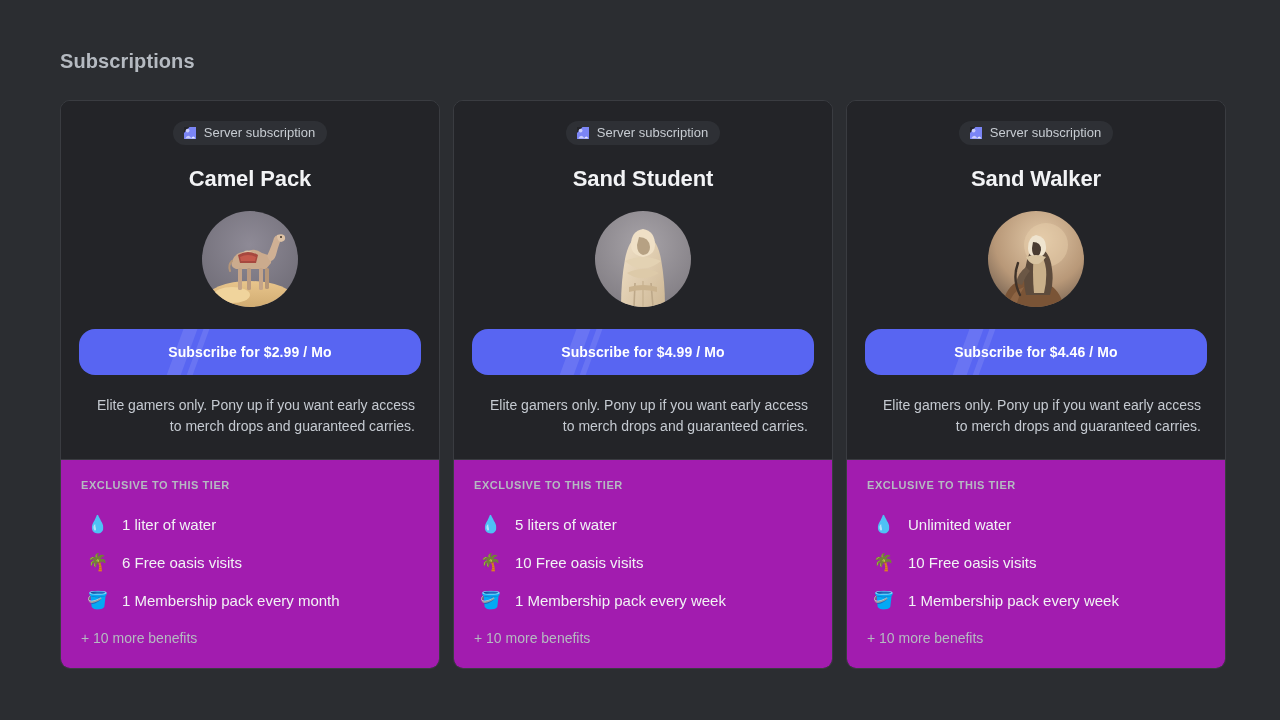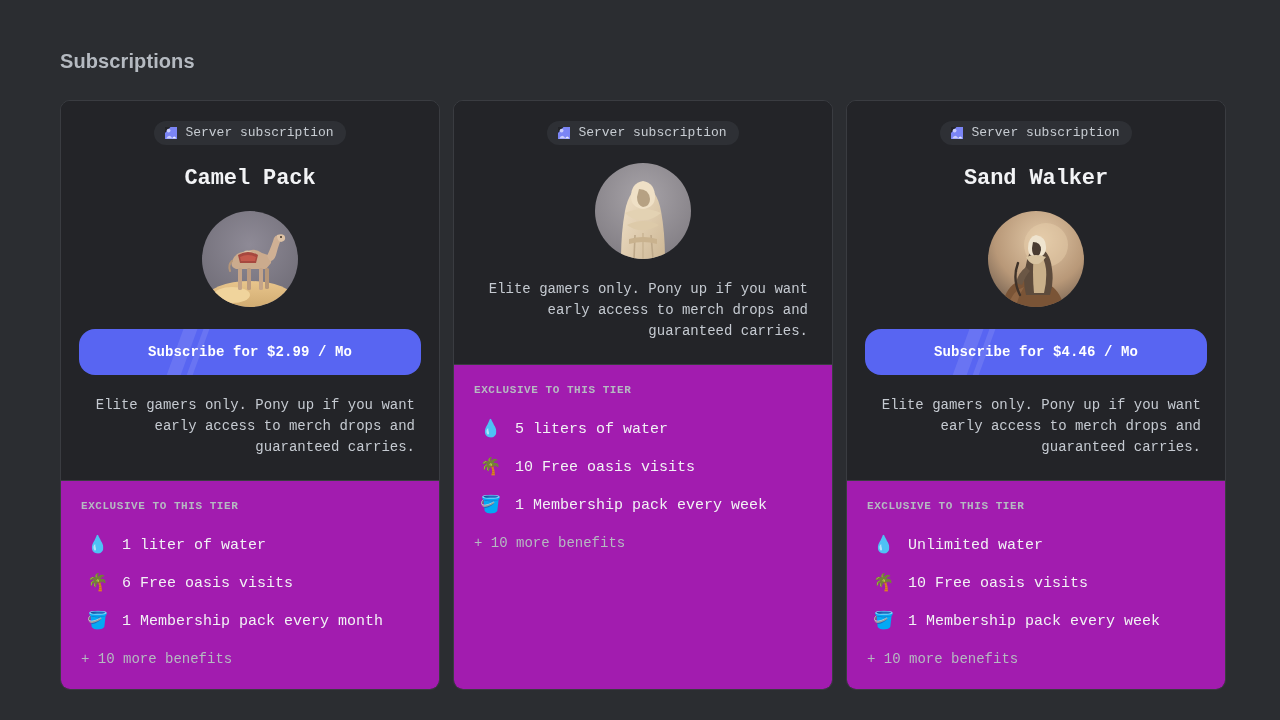--- a/index.html
+++ b/index.html
@@ -34,21 +34,20 @@
     padding-top: 48px;
     padding-bottom: 0;
     line-height: 26px;
   }
 
   
   .cards {
     display: flex;
     gap: 13px;
     margin-top: 26px;
-    font-family: Liberation Mono, monospace;
   }
 
   .card {
     width: 380px;
     background: #232428;
     border: 1px solid #3a3c41;
     border-radius: 10px;
     overflow: hidden;
     display: flex;
     flex-direction: column;
@@ -323,20 +322,21 @@
               <path d="M1 1 L13 1 L13 13 L1 13 Z" fill="#7b85f5"></path>
               <path d="M1 1 L6.5 1 L1 7 Z" fill="#232428"></path>
               <circle cx="4.6" cy="4.6" r="1.9" fill="#c9ccfb"></circle>
               <path d="M2.2 12.4 Q5.2 7.2 8.6 12.4 Z" fill="#c9ccfb"></path>
               <path d="M8.1 12.4 Q10.3 8.6 12.4 12.4 Z" fill="#e3e5fd"></path>
             </svg>
           </span>
           <span class="badge-label">Server subscription</span>
         </div>
 
+        <div class="tier-name">Sand Student</div>
 
         <div class="avatar">
           <svg viewBox="0 0 96 96" xmlns="http://www.w3.org/2000/svg">
             <defs>
               <radialGradient id="sky2" cx="50%" cy="35%" r="75%">
                 <stop offset="0%" stop-color="#a7a3a8"></stop>
                 <stop offset="100%" stop-color="#7e7a80"></stop>
               </radialGradient>
               <linearGradient id="robe2" x1="0" y1="0" x2="1" y2="1">
                 <stop offset="0%" stop-color="#f2e3cb"></stop>
@@ -355,20 +355,23 @@
             <path d="M32 62 Q48 54 64 62 Q54 68 48 67 Q40 68 32 62 Z" fill="#ddcaa9"></path>
 
             <path d="M40 72 L39 96" stroke="#bda889" stroke-width="1.6" fill="none"></path>
             <path d="M56 72 L58 96" stroke="#bda889" stroke-width="1.6" fill="none"></path>
             <path d="M48 70 L48 96" stroke="#c8b392" stroke-width="1.4" fill="none"></path>
 
             <path d="M34 76 Q48 72 62 76 L62 81 Q48 77 34 81 Z" fill="#c9b28e"></path>
           </svg>
         </div>
 
+        <button class="subscribe-btn">
+          <span class="subscribe-label">Subscribe for $4.99 / Mo</span>
+        </button>
 
         <p class="description">Elite gamers only. Pony up if you want early access to merch drops and guaranteed carries.</p>
       </div>
 
       <div class="card-bottom">
         <div class="benefits-title">EXCLUSIVE TO THIS TIER</div>
         <ul class="benefit-list">
           <li class="benefit-item">
             <span class="benefit-emoji">💧</span>
             <span class="benefit-text">5 liters of water</span>

